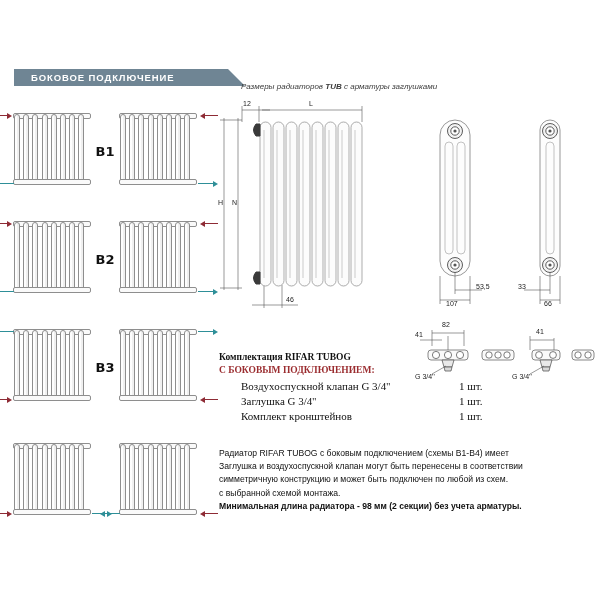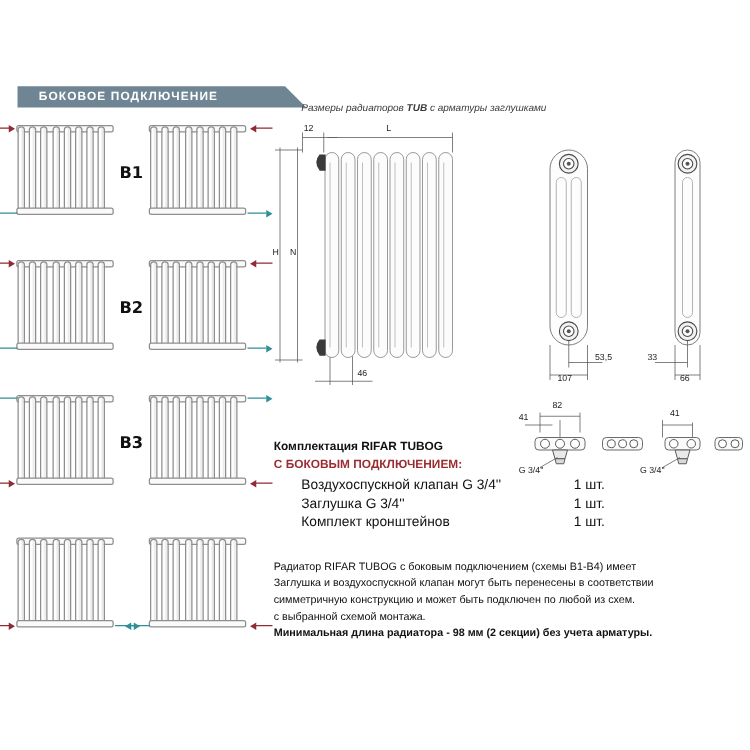--- a/index.html
+++ b/index.html
@@ -10,21 +10,21 @@
   .banner{position:absolute;left:14px;top:69px;width:214px;height:17px;
           background:#6f8594;}
   .banner .corner{position:absolute;right:-17px;top:0;width:0;height:0;
           border-style:solid;border-width:0 17px 17px 0;
           border-color:transparent transparent #6f8594 transparent;}
   .banner .label{position:absolute;left:17px;top:3px;color:#fff;
           font-size:9.5px;font-weight:bold;letter-spacing:.9px;
           white-space:nowrap;}
 
   
-  .schemes{position:absolute;left:0;top:95px;width:210px;height:430px;}
+  .schemes{position:absolute;left:0;top:108px;width:210px;height:430px;}
   .scheme-row{position:absolute;left:0;width:210px;height:98px;}
   .rad-wrap{position:absolute;width:76px;height:82px;}
   .rad-wrap.left{left:14px;}
   .rad-wrap.right{left:120px;}
   .rad-label{position:absolute;left:0;right:0;top:36px;text-align:center;
              font-family:"DejaVu Sans",sans-serif;
              font-size:13px;font-weight:bold;color:#111;}
 
   
   .rad{position:absolute;left:0;top:6px;width:76px;height:70px;}
@@ -62,21 +62,21 @@
   .tech-title b{font-style:italic;font-weight:bold;}
 
   .dimdraw{position:absolute;left:212px;top:100px;width:160px;height:215px;}
   .sideviews{position:absolute;left:420px;top:104px;width:175px;height:212px;}
   .fittings{position:absolute;left:412px;top:316px;width:186px;height:70px;}
 
   .dlabel{position:absolute;font-size:7px;color:#222;
           font-family:"Liberation Sans",sans-serif;white-space:nowrap;}
 
   
-  .spec{position:absolute;left:219px;top:352px;width:320px;}
+  .spec{position:absolute;left:219px;top:352px;width:320px;font-family:Liberation Serif, serif;}
   .spec .h1{font-size:9.5px;font-weight:bold;color:#111;margin-bottom:3px;}
   .spec .h2{font-size:9.5px;font-weight:bold;color:#9b2d30;margin-bottom:5px;}
   .spec-row{position:relative;height:15px;font-size:11px;color:#111;}
   .spec-row .nm{position:absolute;left:22px;top:0;}
   .spec-row .qt{position:absolute;left:240px;top:0;}
 
   
   .para{position:absolute;left:219px;top:447px;width:342px;
         font-size:8.6px;line-height:13.2px;color:#111;}
   .para .ln{display:block;white-space:nowrap;}

